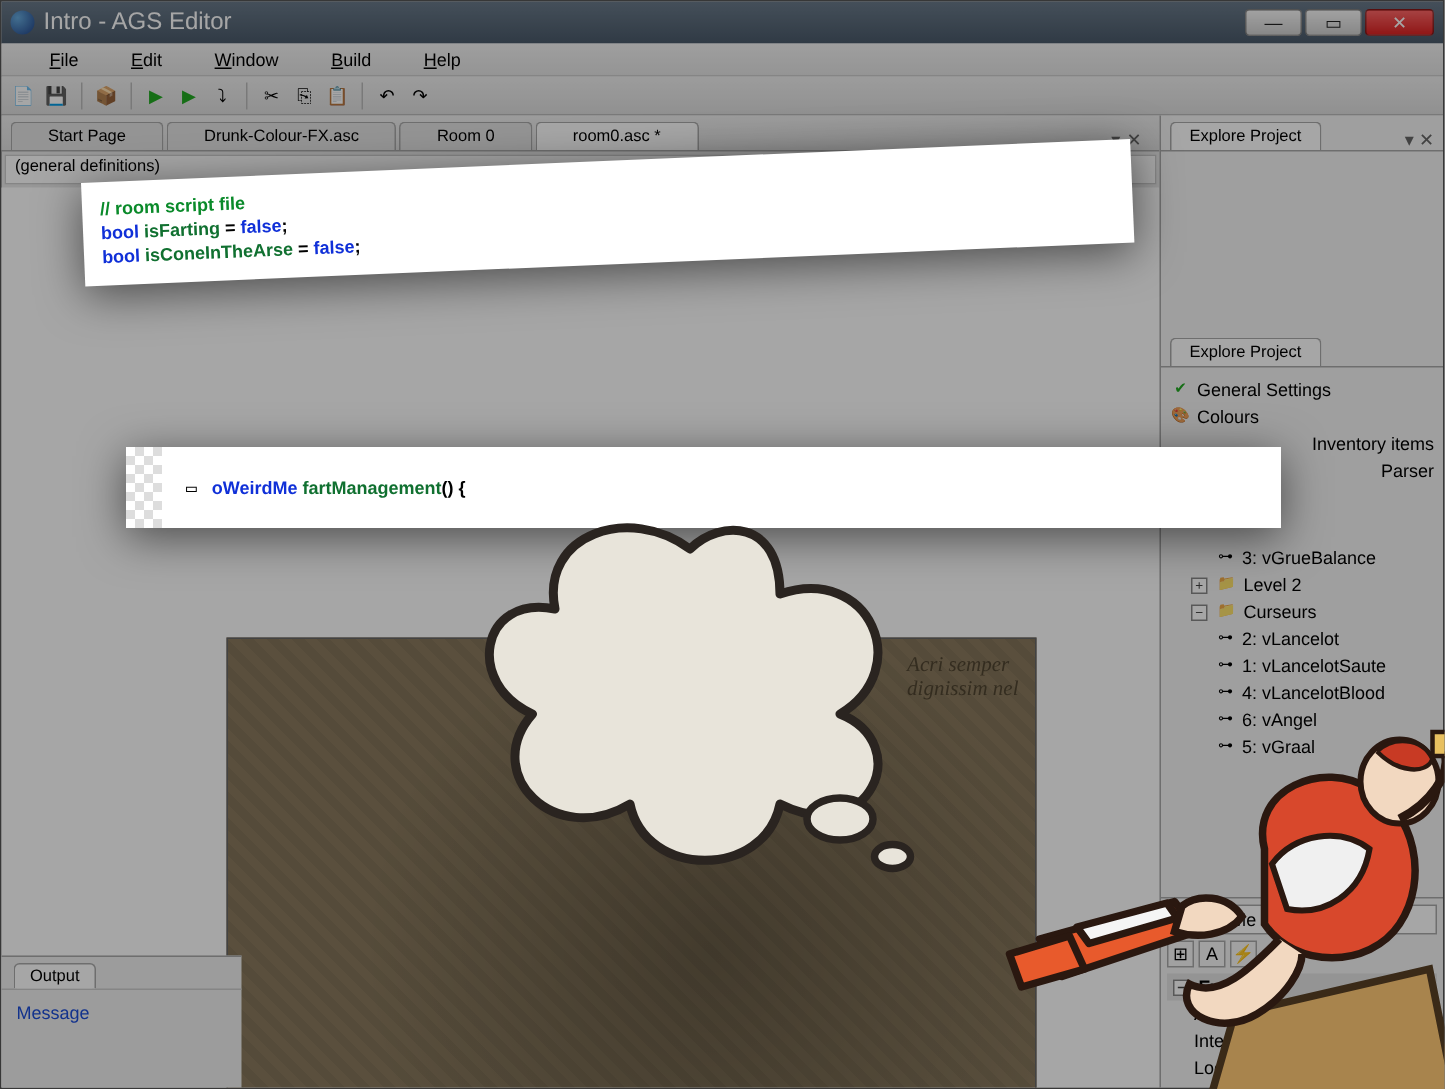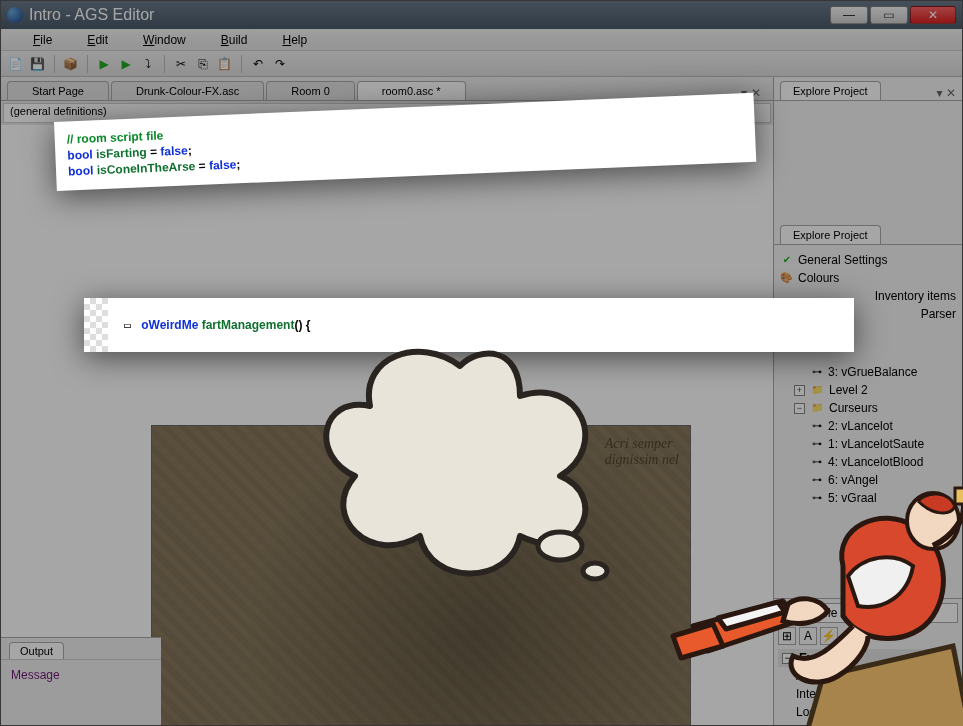--- a/index.html
+++ b/index.html
@@ -37,21 +37,21 @@
 .editor { flex: 1; display: flex; background: #fff; overflow: hidden; }
 .gutter { width: 40px; background: #f4f4f4; border-right: 1px solid #ddd; text-align: right; padding: 2px 6px 2px 2px; color: #888; font-family: monospace; font-size: 11px; line-height: 14px; }
 .code { flex: 1; position: relative; overflow: hidden; }
 
 .roompreview { position: absolute; left: 150px; top: 300px; width: 540px; height: 350px; background: #8a7a5e; border: 1px solid #666; }
 .roompreview::before { content:""; position:absolute; inset:0; background: repeating-linear-gradient(45deg, rgba(0,0,0,.05) 0 6px, transparent 6px 12px), radial-gradient(circle at 60% 60%, rgba(0,0,0,.25), transparent 60%); }
 .roomtext { position:absolute; right:11px; top:10px; color:#3a3020; font-family: serif; font-style: italic; font-size: 14px; opacity:.7; }
 
 .bottompanel { position: absolute; left: 0; bottom: 0; width: 150px; background: #f0f0f0; border-top: 1px solid #aaa; }
 .bottompanel .tab2 { padding: 2px 10px; border: 1px solid #aaa; border-bottom:none; border-radius: 4px 4px 0 0; display:inline-block; background:#fff; margin: 4px 0 0 8px; font-size:11px; }
-.bottompanel .msgrow { padding: 8px 10px; color:#701a75; border-top:1px solid #ccc; }
+.bottompanel .msgrow { padding: 8px 10px; color:#1d4ed8; border-top:1px solid #ccc; }
 
 .right .rtabs { height: 24px; display:flex; align-items:flex-end; padding:0 6px; border-bottom:1px solid #aaa;text-align:right; }
 .right .rtabs .closebtns { margin-left:auto; color:#666; }
 .right .rtab { padding:3px 12px; border:1px solid #aaa; border-bottom:none; border-radius:4px 4px 0 0; background:#fff; font-size:11px; }
 .tree { flex:1; padding: 6px 4px; overflow:auto; font-size: 11px; line-height: 16px; }
 .titem { display:flex; align-items:center; gap:4px; padding: 1px 2px; white-space:nowrap; }
 .titem .ticon { width:14px; height:14px; display:inline-flex; align-items:center; justify-content:center; font-size:10px; }
 .ind1 { padding-left: 16px; } .ind2 { padding-left: 32px; }
 .expander { width:11px; height:11px; border:1px solid #888; display:inline-flex; align-items:center; justify-content:center; font-size:9px; background:#fff; color:#444; margin-right:2px; }
 

